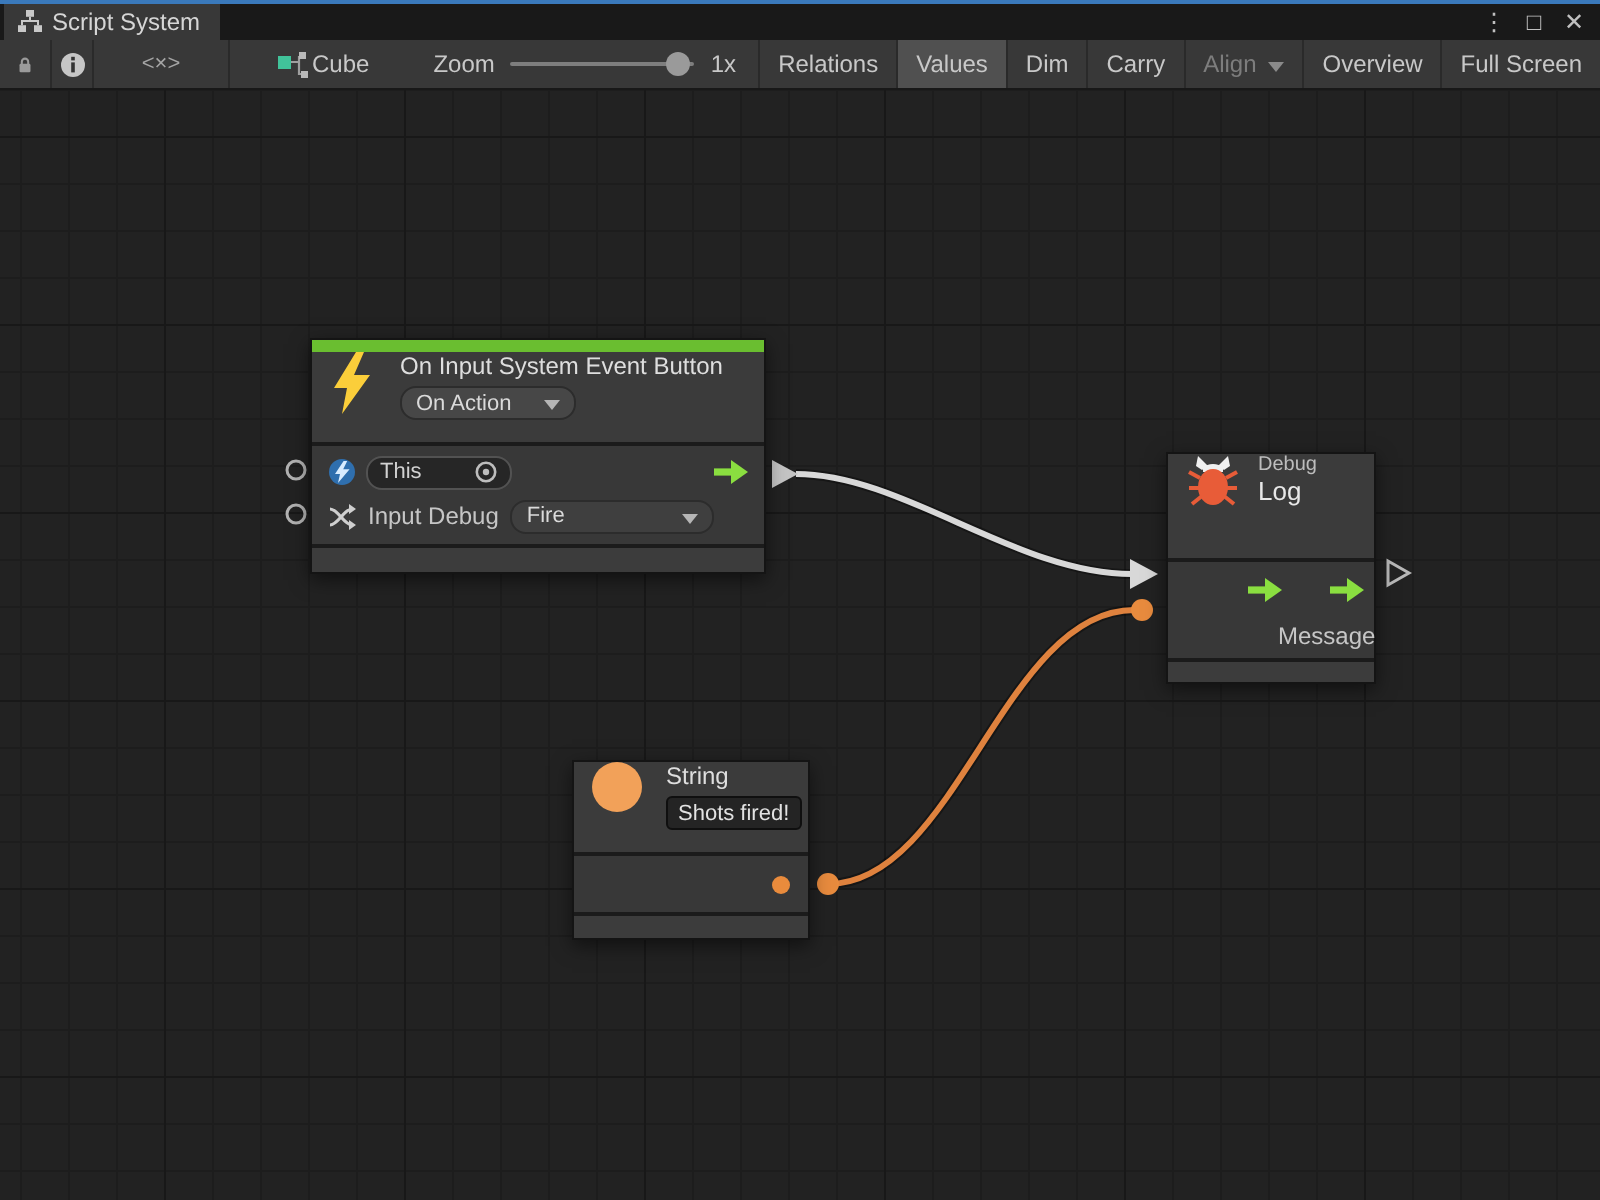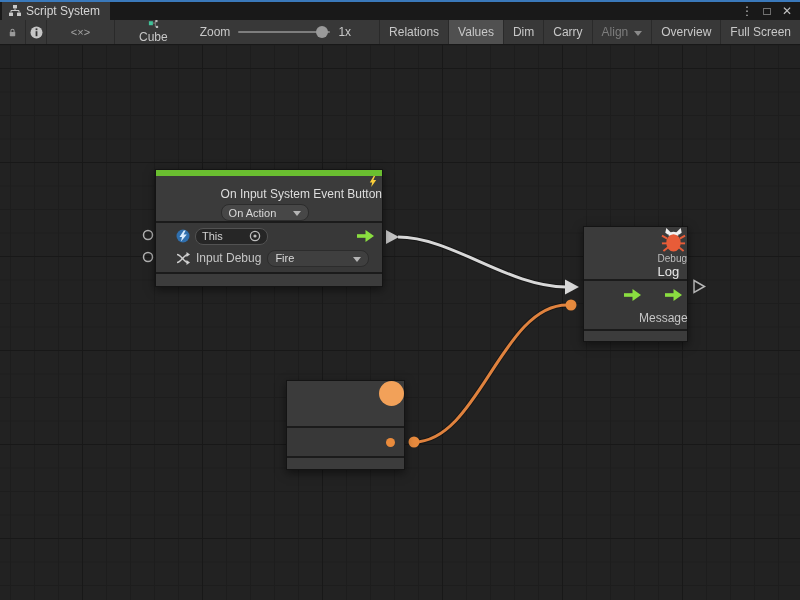--- a/index.html
+++ b/index.html
@@ -19,21 +19,21 @@
 
   .toolbar { position:absolute; left:0; top:20px; width:800px; height:25px; background:#383838;
     border-bottom:1px solid #181818; display:flex; align-items:stretch; color:#c8c8c8; font-size:12px; }
   .tb-btn { display:flex; align-items:center; justify-content:center; padding:0 9px;
     border-right:1px solid #2a2a2a; white-space:nowrap; }
   .tb-btn.rsep { border-right:none; border-left:1px solid #2a2a2a; }
   .tb-btn.active { background:#505050; }
   .tb-btn.disabled { color:#7d7d7d; }
   .caret { width:0; height:0; border-left:4px solid transparent; border-right:4px solid transparent;
     border-top:5px solid #8a8a8a; margin-left:6px; margin-top:2px; }
-  .graph-ref { display:flex; align-items:center; gap:2px; padding:0 10px; margin-left:14px;flex-direction:column; }
+  .graph-ref { display:flex; align-items:center; gap:2px; padding:0 10px; margin-left:14px; }
   .zoom-group { display:flex; align-items:center; gap:8px; padding:0 10px; margin-left:12px; }
   .zoom-track { position:relative; width:92px; height:2px; background:#7e7e7e; border-radius:1px; }
   .zoom-handle { position:absolute; right:2px; top:-5px; width:12px; height:12px; border-radius:50%;
     background:#9a9a9a; }
   .spacer { flex:1; }
   .codeglyph { font-size:11px; color:#a5a5a5; letter-spacing:0px; }
 
   
   .canvas { position:absolute; left:0; top:45px; width:800px; height:555px; background-color:#222;
     background-image:
@@ -42,21 +42,21 @@
       linear-gradient(to right, #1d1d1d 1px, transparent 1px),
       linear-gradient(to bottom, #1d1d1d 1px, transparent 1px);
     background-size: 120px 100%, 100% 94px, 24px 100%, 100% 23.5px;
     background-position: 82px 0, 0 23px, 10px 0, 0 -0.5px; }
   .wires { position:absolute; left:0; top:0; width:800px; height:555px; }
 
   
   .node { position:absolute; border:1px solid #141414; box-shadow:0 3px 9px rgba(0,0,0,.5);
     background:#383838; }
   .accentbar { height:6px; }
-  .n-header { background:#3b3b3b; display:flex; align-items:flex-end;flex-direction:column; }
+  .n-header { background:#3b3b3b; display:flex; align-items:flex-start; }
   .seam { height:2px; background:#1b1b1b; }
   .n-body { background:#383838;padding-left:36px; }
   .n-footer { background:#3c3c3c; }
   .row { display:flex; align-items:center; }
 
   .pill { display:flex; align-items:center; border-radius:8px; background:#474747;
     border:1px solid #2c2c2c; color:#dadada; font-size:11px; padding:0 7px; height:17px; }
   .pill .caret { border-top-color:#b5b5b5; margin-left:auto; }
   .darkfield { display:flex; align-items:center; border-radius:8px; background:#262626;
     border:1px solid #525252; color:#d2d2d2; font-size:11px; padding:0 6px; height:17px; }
@@ -67,21 +67,21 @@
   .small-label { font-size:12px; color:#c6c6c6; }
 
   .dot { border-radius:50%; }
 
   
   .event-node { left:155px; top:124px; width:228px; }
   .event-node .n-header { height:45px; padding-left:11px; }
   .event-node .hdr-col { display:flex; flex-direction:column; align-items:flex-start;
     margin-left:15px; }
   .event-node .n-body { padding:2px 0 3px 0; }
-  .event-node .row { height:22px; padding-left:20px; }
+  .event-node .row { height:22px; padding-left:8px; }
   .event-node .n-footer { height:12px; }
 
   
   .debug-node { left:583px; top:181px; width:105px; }
   .debug-node .n-header { height:52px; padding-left:9px; }
   .debug-node .hdr-col { display:flex; flex-direction:column; margin-left:9px; }
   .debug-node .cat { font-size:10px; color:#bdbdbd; }
   .debug-node .name { font-size:13px; color:#e8e8e8; }
   .debug-node .n-body { padding-top:2px; }
   .debug-node .row1 { height:24px; padding:0 5px 0 4px; }
@@ -292,20 +292,26 @@
           <span class="small-label" style="margin-left:8px">Message</span>
         </div>
       </div>
       <div class="seam"></div>
       <div class="n-footer"></div>
     </div>
 
     <div class="node string-node">
       <div class="n-header">
         <span class="dot" style="width:25px; height:25px; background:#f2a159"></span>
+        <div class="hdr-col">
+          <span class="node-title">String</span>
+          <div class="strfield" style="width:68px; margin-top:3px">
+            <span>Shots fired!</span>
+          </div>
+        </div>
       </div>
       <div class="seam"></div>
       <div class="n-body">
         <span class="dot" style="width:9px; height:9px; background:#e98b3c"></span>
       </div>
       <div class="seam"></div>
       <div class="n-footer"></div>
     </div>
 
   </div>

